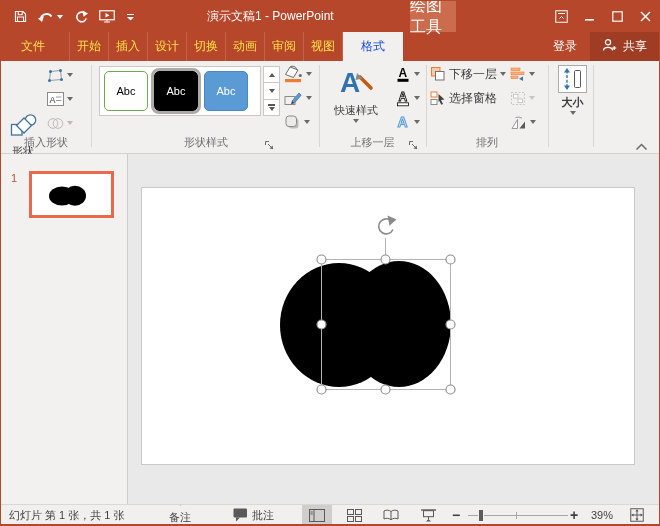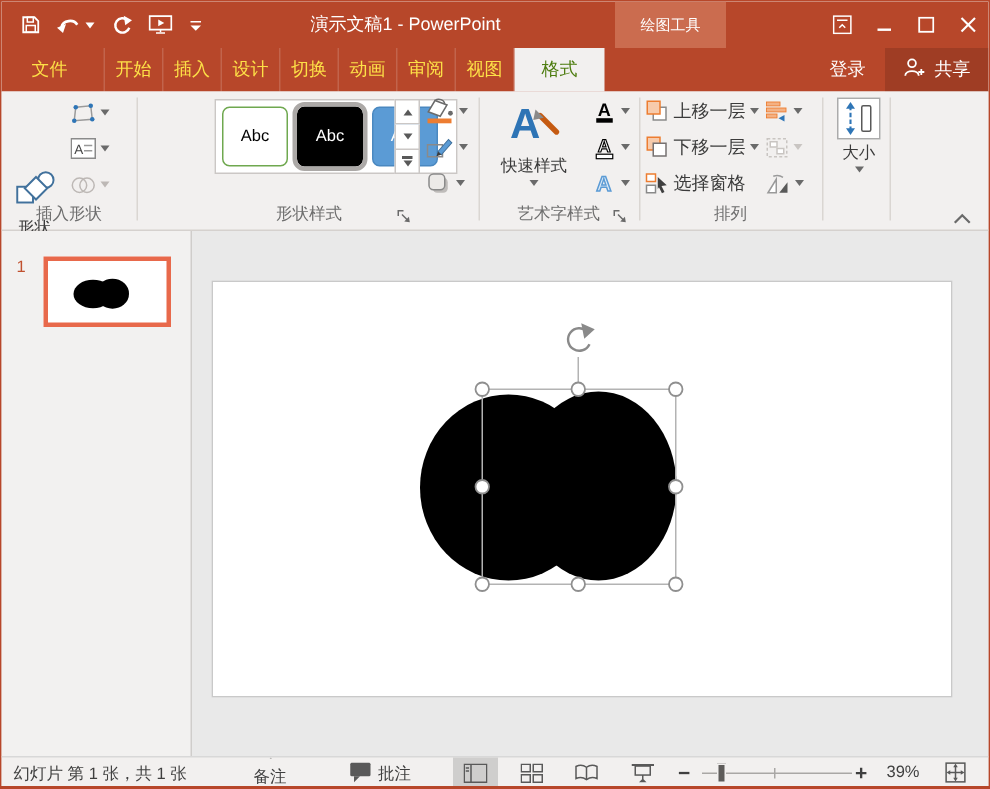--- a/index.html
+++ b/index.html
@@ -7,50 +7,50 @@
   body { font-family: "Liberation Sans", "DejaVu Sans", sans-serif; background:#777; }
 
   .app { position:relative; width:660px; height:526px; background:#F2F0EF;
          border:1px solid #B7472A; border-bottom-width:2px; overflow:hidden; }
 
   
   .titlebar { position:relative; height:31px; background:#B7472A; display:flex; align-items:center; }
   .qat { display:flex; align-items:center; gap:11px; padding-left:13px; }
   .qat-btn { display:flex; align-items:center; gap:3px; }
   .title { position:absolute; left:206px; top:0; height:31px; line-height:31px; color:#fff; font-size:12px; white-space:nowrap; }
-  .ctx { position:absolute; left:409px; top:0; width:74px; height:31px; background:#CB6C4F; color:#fff;
-         font-size:10px; display:flex; align-items:center; justify-content:center; }
+  .ctx { position:absolute; left:409px; top:0; width:46px; height:31px; background:#CB6C4F; color:#fff;
+         font-size:16px; display:flex; align-items:center; justify-content:center; }
   .winctl { position:absolute; right:0; top:0; height:31px; display:flex; }
   .wbtn { width:28px; height:31px; display:flex; align-items:center; justify-content:center; }
 
   
   .tabrow { height:29px; background:#B7472A; display:flex; align-items:stretch; padding-left:8px; }
   .tab { color:#fde047; font-size:12px; display:flex; align-items:center; padding:0 7px;
          border-left:1px solid rgba(255,255,255,0.16); white-space:nowrap; }
   .tab.file { width:48px; justify-content:center; border-left:none; margin-right:12px; }
   .tab.last { border-right:1px solid rgba(255,255,255,0.16); }
-  .tab.active { background:#F2F0EF; color:#4d7c0f; padding:0 18px; border-left:none; }
+  .tab.active { background:#F2F0EF; color:#1d4ed8; padding:0 18px; border-left:none; }
   .tellme { display:flex; align-items:center; gap:5px; color:#F6E2DB; font-size:12px; margin-left:14px; }
   .tr-right { margin-left:auto; display:flex; align-items:stretch; }
   .signin { color:#fff; font-size:12px; display:flex; align-items:center; padding:0 13px; }
   .share { color:#fff; font-size:12px; display:flex; align-items:center; gap:6px; padding:0 12px; background:rgba(0,0,0,0.13); }
 
   
   .ribbon { position:relative; height:93px; background:#F2F0EF; border-bottom:1px solid #D5D1CE; color:#3B3B3B; }
   .vsep { position:absolute; top:4px; height:82px; width:1px; background:#DAD6D2; }
   .grp-label { position:absolute; bottom:3px; text-align:center; color:#6E6E6E; font-size:11px; }
   .bigbtn { position:absolute; display:flex; flex-direction:column; align-items:center; gap:3px; padding-top:3px; }
   .bigbtn .lbl { font-size:11px; line-height:12px; white-space:nowrap; }
   .smallcol { position:absolute; display:flex; flex-direction:column; }
   .smallrow { display:flex; align-items:center; gap:3px; height:24px; }
   .caret { width:0; height:0; border-left:3.5px solid transparent; border-right:3.5px solid transparent; border-top:4px solid #6A6A6A; }
   .caret.w { border-top-color:#fff; border-left-width:3px; border-right-width:3px; }
   .tri-up { width:0; height:0; border-left:3.5px solid transparent; border-right:3.5px solid transparent; border-bottom:4px solid #595959; }
   .gallery { position:absolute; left:98px; top:5px; width:162px; height:50px; background:#fff;
-             border:1px solid #CBC7C5; display:flex; align-items:center; gap:6px; padding:0 4px;margin-left:44px; }
+             border:1px solid #CBC7C5; display:flex; align-items:center; gap:6px; padding:0 4px; }
   .chip { width:44px; height:40px; display:flex; align-items:center; justify-content:center;
           font-size:11px; border:1px solid transparent; border-radius:5px; }
   .chip.sel { outline:3px solid #ACA9A7; }
   .gscroll { position:absolute; left:262px; top:5px; width:17px; height:50px; display:flex; flex-direction:column; }
   .gscroll > div { flex:1; background:#fff; border:1px solid #CBC7C5; border-top-width:0;
                    display:flex; flex-direction:column; align-items:center; justify-content:center; gap:1px; }
   .gscroll > div:first-child { border-top-width:1px; }
   .morebar { width:7px; height:2px; background:#595959; }
   .launcher { position:absolute; bottom:4px; width:12px; height:12px; }
   .chevron { position:absolute; left:634px; top:76px; }
@@ -297,41 +297,33 @@
           </svg>
         <span class="caret"></span>
       </div>
       <div class="smallrow">
         <svg width="16" height="17" viewBox="0 0 16 17">
             <text x="2.5" y="13" font-size="14" font-weight="bold" fill="#DEEBF7" stroke="#5B9BD5" stroke-width="1" font-family="Liberation Sans, sans-serif">A</text>
           </svg>
         <span class="caret"></span>
       </div>
     </div>
-    <div class="grp-label" style="left:318px; width:107px;">艺术字样式</div>
+    <div class="grp-label" style="left:318px; width:107px;">上移一层</div>
     <span class="launcher" style="left:407px;">
       <svg width="11" height="11" viewBox="0 0 11 11">
           <path d="M1.5 5 V1.5 H5" fill="none" stroke="#6a6a6a"></path>
           <line x1="4" y1="4" x2="8" y2="8" stroke="#6a6a6a"></line>
           <polygon points="9.2,9.2 5.5,8.6 8.6,5.5" fill="#6a6a6a"></polygon>
         </svg>
     </span>
     <div class="vsep" style="left:425px;"></div>
 
     <div class="smallcol" style="left:429px; top:1px;">
       <div class="smallrow">
         <svg width="16" height="16" viewBox="0 0 16 16">
-            <rect x="5.5" y="5.5" width="8.5" height="8.5" fill="#fff" stroke="#8a8a8a"></rect>
-            <rect x="1.5" y="1.5" width="8.5" height="8.5" fill="#F7CBAC" stroke="#ED7D31"></rect>
-          </svg>
-        <span style="font-size:12px;">上移一层</span>
-        <span class="caret"></span>
-      </div>
-      <div class="smallrow">
-        <svg width="16" height="16" viewBox="0 0 16 16">
             <rect x="1.5" y="1.5" width="8.5" height="8.5" fill="#F7CBAC" stroke="#ED7D31"></rect>
             <rect x="5.5" y="5.5" width="8.5" height="8.5" fill="#fff" stroke="#767171"></rect>
           </svg>
         <span style="font-size:12px;">下移一层</span>
         <span class="caret"></span>
       </div>
       <div class="smallrow">
         <svg width="16" height="15" viewBox="0 0 16 15">
             <rect x="1" y="1" width="6" height="5" fill="#fff" stroke="#ED7D31"></rect>
             <rect x="1" y="8.5" width="6" height="5" fill="#fff" stroke="#8a8a8a"></rect>
@@ -363,21 +355,21 @@
             <path d="M5.5 2.5 A6 4.5 0 0 1 12 3.2" fill="none" stroke="#9a9a9a"></path>
             <polygon points="2,13.5 7.5,4.5 7.5,13.5" fill="#fff" stroke="#9a9a9a"></polygon>
             <polygon points="9.5,13.5 15,6.5 15,13.5" fill="#595959"></polygon>
           </svg>
         <span class="caret"></span>
       </div>
     </div>
     <div class="grp-label" style="left:425px; width:122px;">排列</div>
     <div class="vsep" style="left:547px;"></div>
 
-    <div class="bigbtn" style="left:549px; top:1px; width:45px;">
+    <div class="bigbtn" style="left:549px; top:1px; width:45px;font-weight:bold;">
       <span style="border:1px solid #ABABAB; background:#fff; padding:2px 3px; display:inline-flex;">
         <svg width="21" height="22" viewBox="0 0 21 22">
             <line x1="5" y1="2.5" x2="5" y2="19.5" stroke="#2E75B6" stroke-width="1.4" stroke-dasharray="3 1.6"></line>
             <polygon points="5,0 2,4.5 8,4.5" fill="#2E75B6"></polygon>
             <polygon points="5,22 2,17.5 8,17.5" fill="#2E75B6"></polygon>
             <rect x="12.5" y="2.5" width="6" height="17" rx="1" fill="#fff" stroke="#595959"></rect>
           </svg>
       </span>
       <span class="lbl">大小</span>
       <span class="caret"></span>

